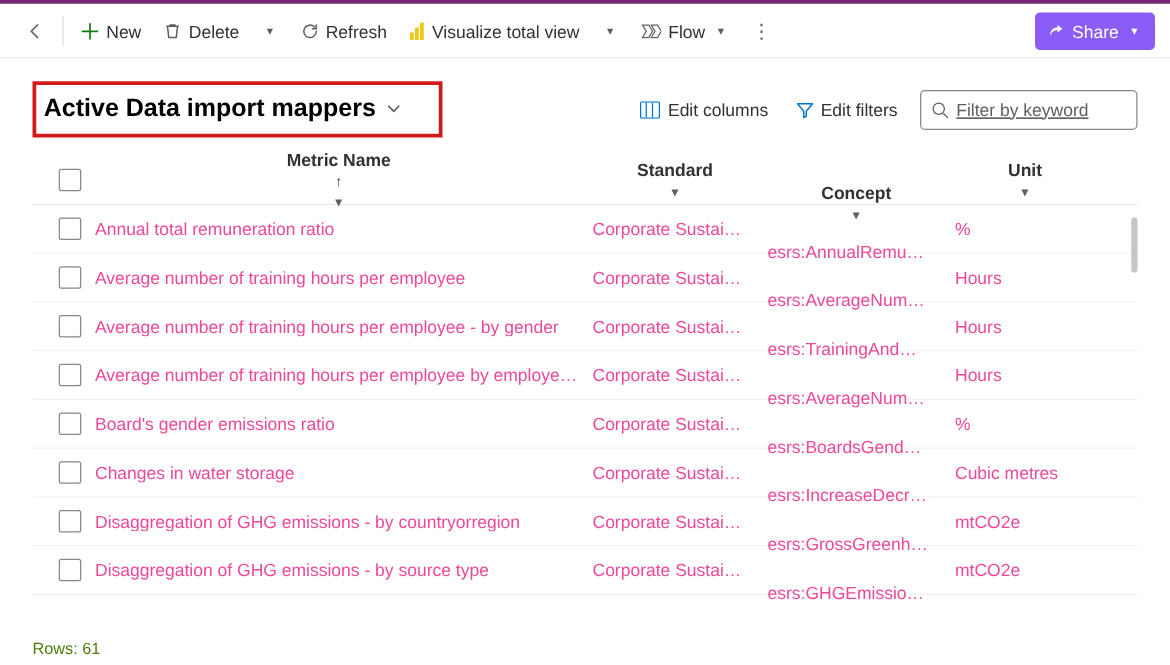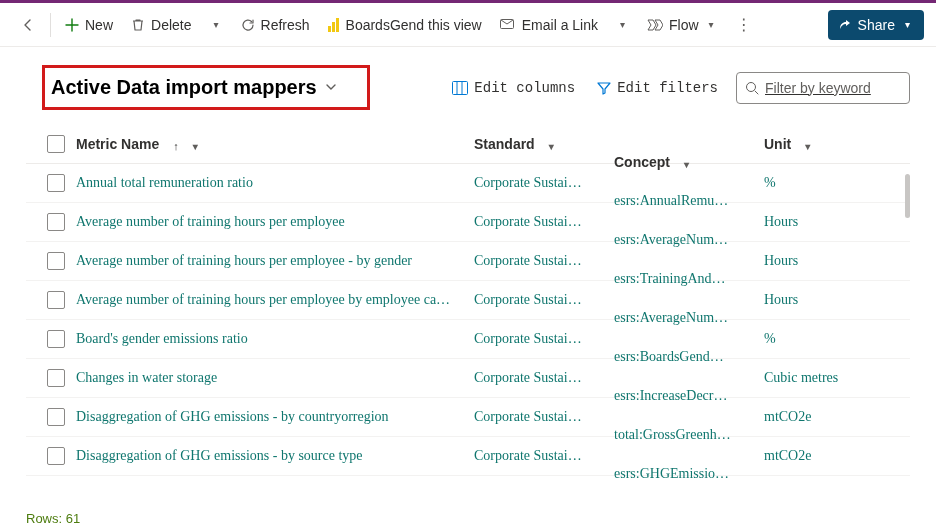--- a/index.html
+++ b/index.html
@@ -46,40 +46,39 @@
       background: #e1dfdd;
       margin: 0 4px;
     }
     .spacer { flex: 1; }
     .share-btn {
       display: inline-flex;
       align-items: center;
       gap: 6px;
       height: 30px;
       padding: 0 10px;
-      background: #0c4a6e;
+      background: #8b5cf6;
       color: #fff;
       border: none;
       border-radius: 4px;
       cursor: pointer;
       font-size: 14px;
       justify-content: flex-end;
     }
     .icon { display: inline-flex; align-items: center; justify-content: center; }
     .icon svg { display: block; }
     .chev { font-size: 10px; color: #605e5c; padding: 0 4px; }
 
     
     .content { padding: 18px 26px 0 26px; position: relative; }
     .view-header-row {
       display: flex;
       align-items: center;
       justify-content: space-between;
       margin-bottom: 14px;
-      margin-left: 16px;
     }
     .view-title-wrap {
       display: inline-flex;
       align-items: center;
       gap: 8px;
       border: 3px solid #d21a1a;
       padding: 8px 30px 8px 6px;
     }
     .view-title {
       font-size: 20px;
@@ -95,21 +94,20 @@
     .tool-btn {
       display: inline-flex;
       align-items: center;
       gap: 6px;
       background: none;
       border: none;
       font-size: 14px;
       color: #323130;
       cursor: pointer;
       padding: 4px 4px;
-      font-family: Liberation Mono, monospace;
     }
     .search-box {
       display: flex;
       align-items: center;
       gap: 6px;
       border: 1px solid #8a8886;
       border-radius: 4px;
       height: 32px;
       width: 174px;
       padding: 0 8px;
@@ -137,43 +135,44 @@
     .checkbox-cell { width: 40px; display:flex; align-items:center; justify-content:center; }
     .col-name { width: 398px; }
     .col-standard { width: 140px; }
     .col-concept { width: 150px; margin-top: 36px; }
     .col-unit { width: 120px; }
     .th {
       font-weight: 600;
       font-size: 14px;
       color: #323130;
       display: flex;
-      align-items: flex-end;
-      gap: 14px;
+      align-items: center;
+      gap: 4px;
       padding-right: 8px;
+      flex-direction: column;
     }
     .th-chev { font-size: 10px; color: #605e5c; }
     .sort-arrow { font-size: 11px; color: #323130; }
     .checkbox {
       width: 18px; height: 18px;
       border: 1px solid #8a8886;
       border-radius: 50%;
       background: #fff;
     }
     .checkbox.square { border-radius: 2px; }
 
     .row {
       display: flex;
       align-items: center;
       height: 39px;
       border-bottom: 1px solid #f3f2f1;
       padding-left: 10px;
     }
     .cell { font-size: 14px; color: #0f6cbd; padding-right: 12px; white-space: nowrap; overflow: hidden; text-overflow: ellipsis; }
-    .cell.link { color: #0f766e; cursor: pointer; font-family: Liberation Serif, serif; }
+    .cell.link { color: #ec4899; cursor: pointer; }
     .scroll-thumb {
       position: absolute;
       right: 0;
       top: 50px;
       width: 5px;
       height: 44px;
       background: #c8c6c4;
       border-radius: 3px;
     }
 
@@ -227,30 +226,21 @@
     <span>Refresh</span>
   </button>
   <button class="cmd-btn">
     <span class="icon">
       <svg width="12" height="14" viewBox="0 0 12 14">
           <rect x="0" y="8" width="3" height="6" fill="#f2c811"></rect>
           <rect x="4" y="4" width="3" height="10" fill="#f2c811"></rect>
           <rect x="8" y="0" width="3" height="14" fill="#f2c811"></rect>
         </svg>
     </span>
-    <span>BoardsGend this view</span>
-  </button>
-  <button class="cmd-btn">
-    <span class="icon">
-      <svg width="16" height="12" viewBox="0 0 16 12">
-          <rect x="0.5" y="0.5" width="13" height="9" rx="1" stroke="#605e5c" fill="none"></rect>
-          <path d="M1 1l6 4 6-4" stroke="#605e5c" fill="none"></path>
-        </svg>
-    </span>
-    <span>Email a Link</span>
+    <span>Visualize total view</span>
   </button>
   <button class="cmd-btn">
     <span class="chev">▾</span>
   </button>
   <button class="cmd-btn">
     <span class="icon">
       <svg width="16" height="12" viewBox="0 0 16 12">
           <path d="M1 1h5l3 5-3 5H1l3-5-3-5zM8 1h5l3 5-3 5H8l3-5-3-5z" stroke="#605e5c" stroke-width="1" fill="none"></path>
         </svg>
     </span>
@@ -391,21 +381,21 @@
           <div class="cell link col-standard">Corporate Sustai…</div>
           <div class="cell link col-concept">esrs:IncreaseDecr…</div>
           <div class="cell link col-unit">Cubic metres</div>
         </div>
         <div class="row">
           <div class="checkbox-cell">
             <div class="checkbox square"></div>
           </div>
           <div class="cell link col-name">Disaggregation of GHG emissions - by countryorregion</div>
           <div class="cell link col-standard">Corporate Sustai…</div>
-          <div class="cell link col-concept">total:GrossGreenh…</div>
+          <div class="cell link col-concept">esrs:GrossGreenh…</div>
           <div class="cell link col-unit">mtCO2e</div>
         </div>
         <div class="row">
           <div class="checkbox-cell">
             <div class="checkbox square"></div>
           </div>
           <div class="cell link col-name">Disaggregation of GHG emissions - by source type</div>
           <div class="cell link col-standard">Corporate Sustai…</div>
           <div class="cell link col-concept">esrs:GHGEmissio…</div>
           <div class="cell link col-unit">mtCO2e</div>

